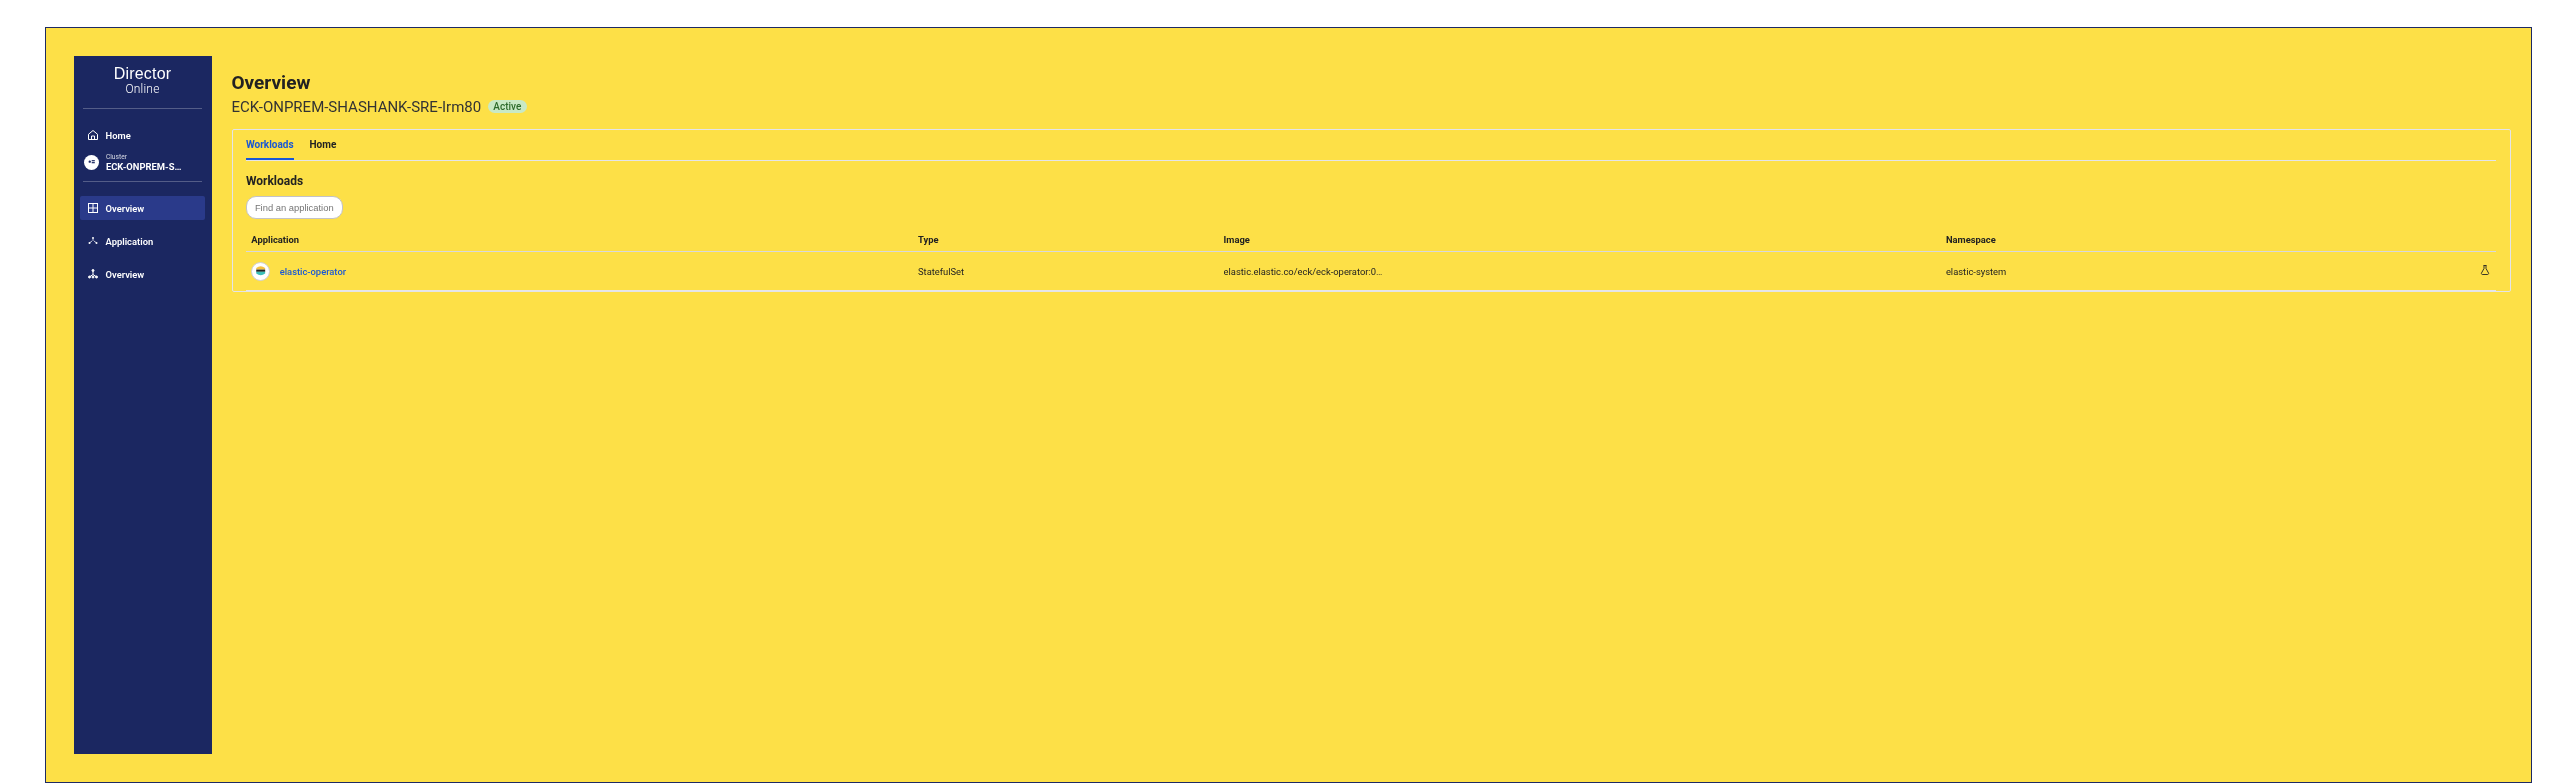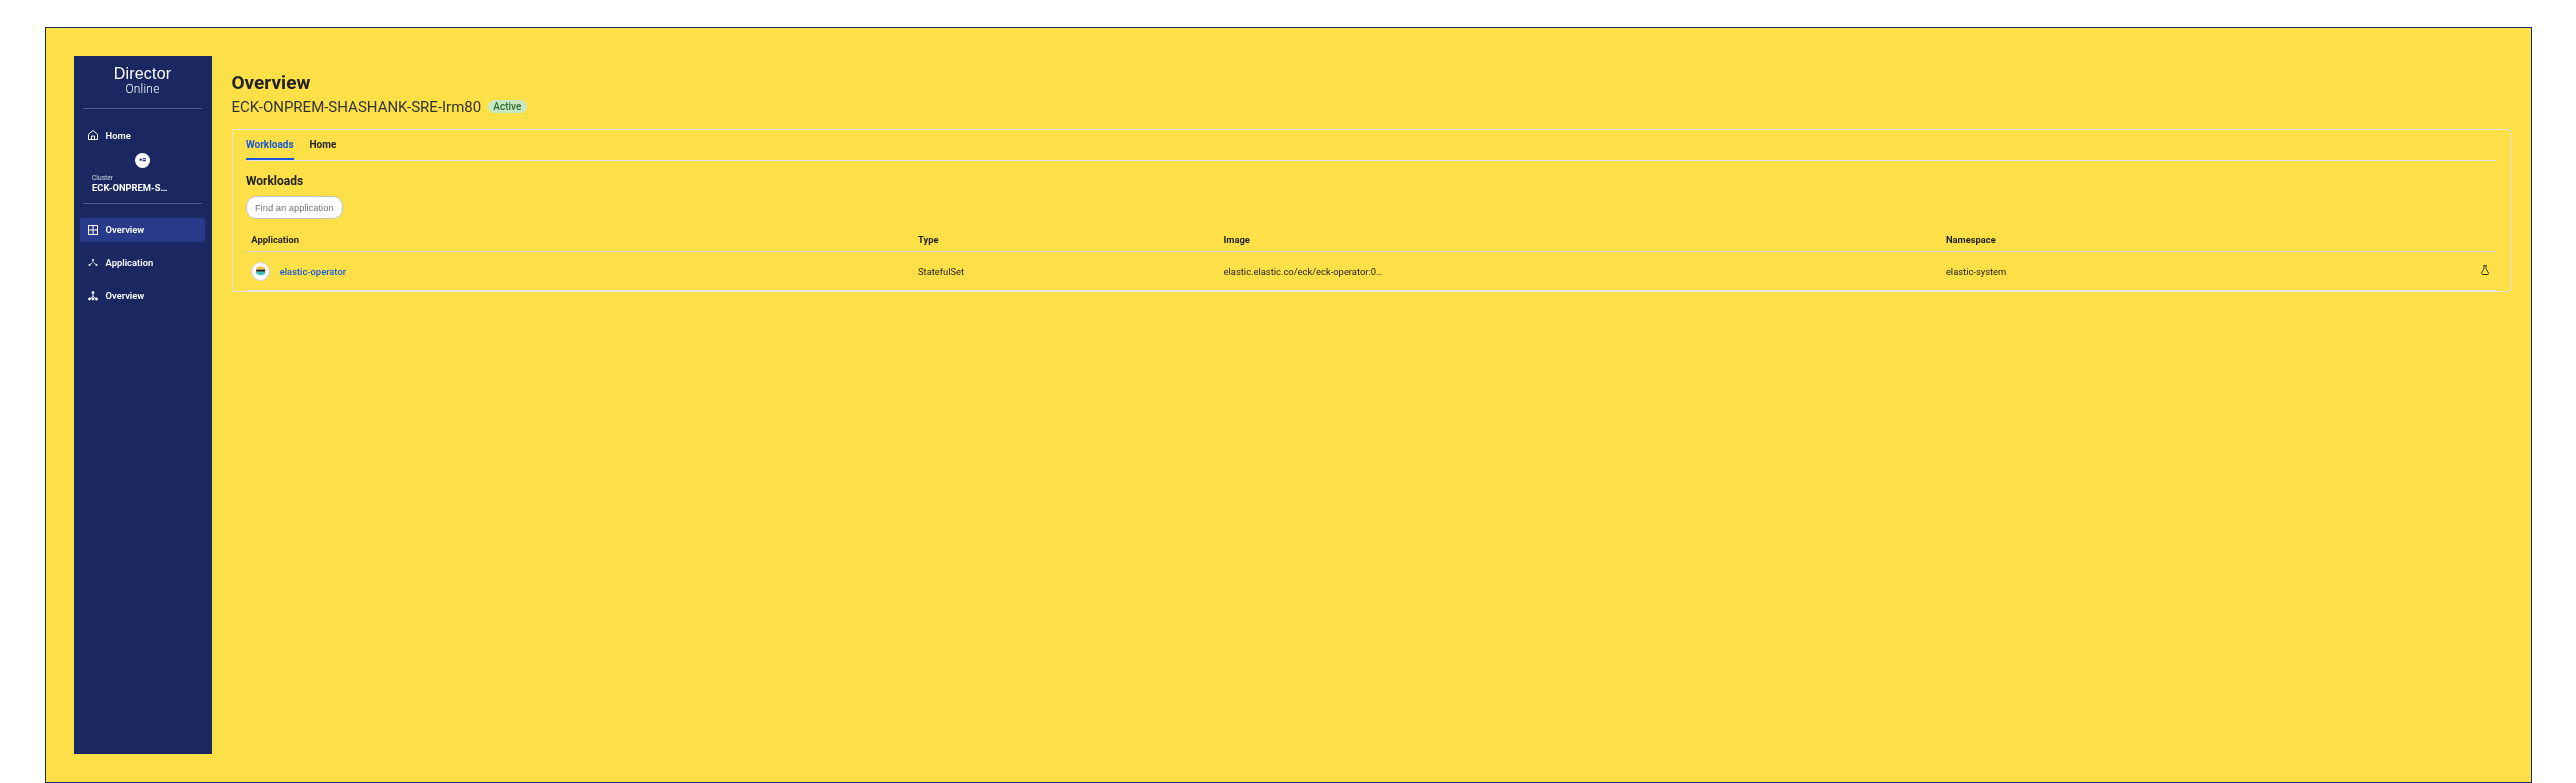--- a/index.html
+++ b/index.html
@@ -6,21 +6,21 @@
 body { font-family: -apple-system, BlinkMacSystemFont, "Segoe UI", Roboto, Helvetica, Arial, sans-serif; display: flex; justify-content: center; align-items: flex-start; padding: 27px; }
 .frame { border: 0.7px solid #1e2a63; width: 100%; max-width: 2487px; aspect-ratio: 3832/1165; position: relative; background: #fde047; overflow: hidden; padding: 28px 0 0 28px; }
 .app { display: flex; height: calc(100% - 28px); }
 .sidebar { width: 138px; background: #1b2761; color: #fff; display: flex; flex-direction: column; padding: 9.4px 6.7px 6.7px 6.7px; }
 .brand { text-align: center; padding: 0 0 8px 0; }
 .brand-title { font-family: Arial, Helvetica, sans-serif; font-weight: 300; font-size: 16px; letter-spacing: 0.2px; }
 .brand-sub { font-size: 12px; font-weight: 300; margin-top: -1.3px; letter-spacing: 0.2px; }
 .hr { height: 0.7px; background: rgba(255,255,255,0.25); margin: 4px 2.7px 5.4px 2.7px; }
 .nav-item { display: flex; align-items: center; gap: 6.7px; padding: 6px 6.7px; font-size: 9.4px; font-weight: 600; border-radius: 2px; cursor: pointer; margin-top: 9px; }
 .nav-item.active { background: #2a3a8a; }
-.cluster-block { display: flex; align-items: center; gap: 6.7px; padding: 5.4px 4px; flex-direction: column; }
+.cluster-block { display: flex; align-items: center; gap: 6.7px; padding: 5.4px 4px; }
 .cluster-icon { width: 15px; height: 15px; border-radius: 50%; background: #fff; display: flex; align-items: center; justify-content: center; flex-shrink: 0; }
 .cluster-text { overflow: hidden; }
 .cluster-label { font-size: 6.7px; color: rgba(255,255,255,0.8); }
 .cluster-name { font-size: 9.4px; font-weight: 700; white-space: nowrap; overflow: hidden; text-overflow: ellipsis; width: 101px; }
 .icon { width: 12px; height: 12px; display: inline-flex; align-items: center; justify-content: center; flex-shrink: 0; }
 .main { flex: 1; padding: 12px 20px 0 20px; overflow: hidden; }
 .page-title { font-size: 19px; font-weight: 700; color: #222; margin: 2.7px 0 4px 0; }
 .subtitle-row { display: flex; align-items: center; gap: 6.7px; margin-bottom: 13.4px; }
 .subtitle-text { font-size: 15px; color: #333; }
 .badge { background: #c9e9c5; color: #2d6a2a; font-size: 10px; padding: 1.3px 5.4px; border-radius: 6.7px; font-weight: 500; }

